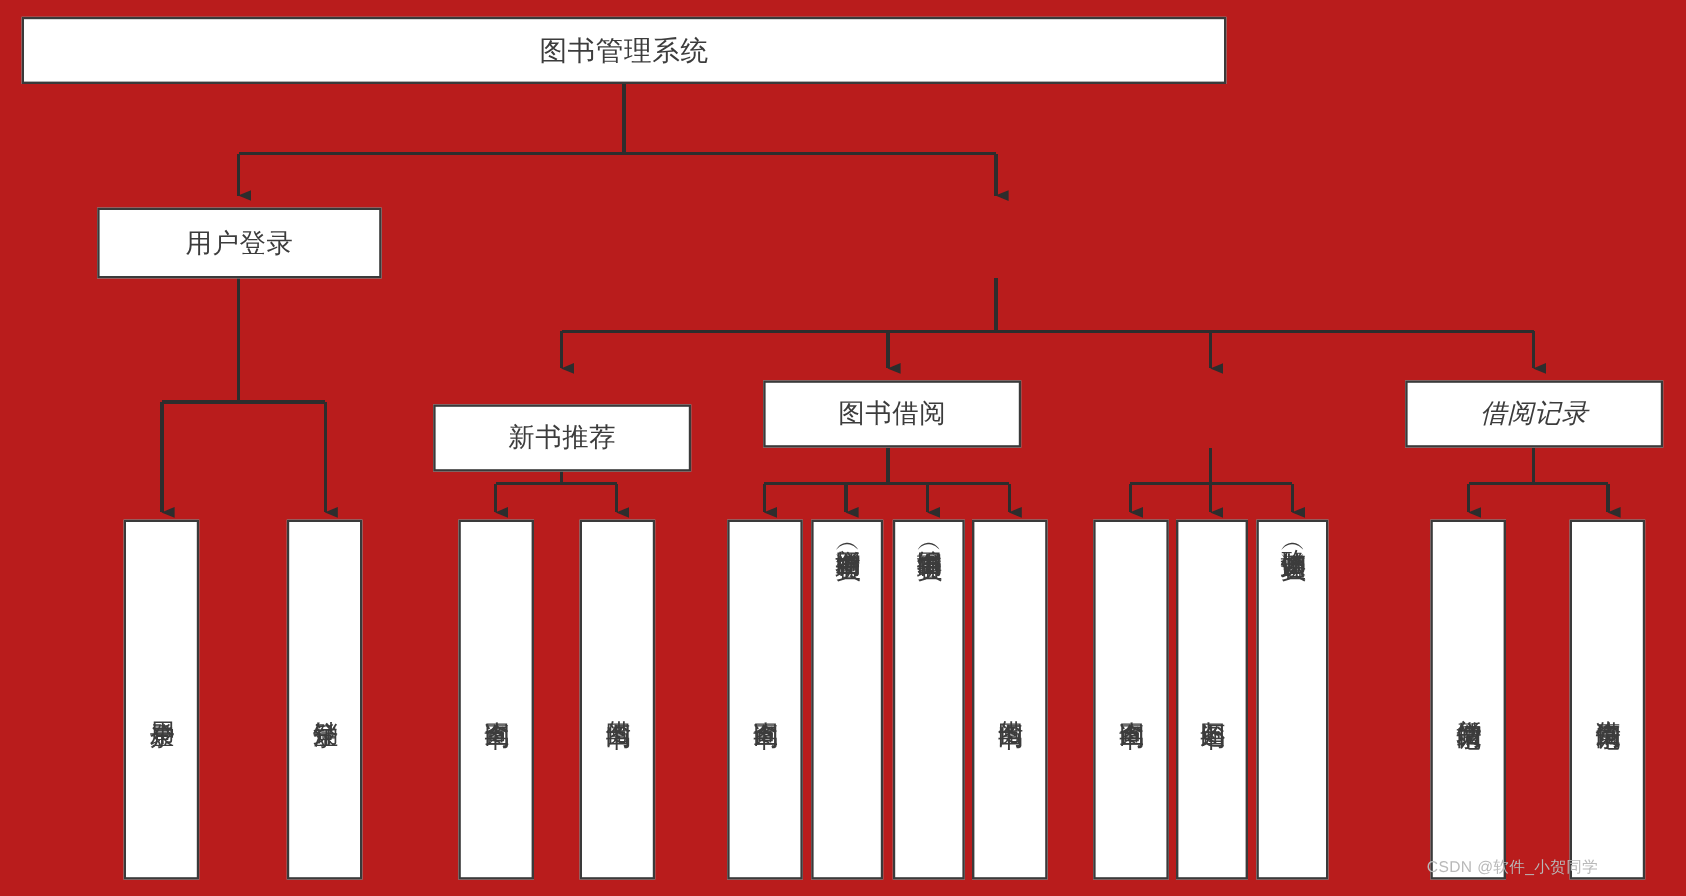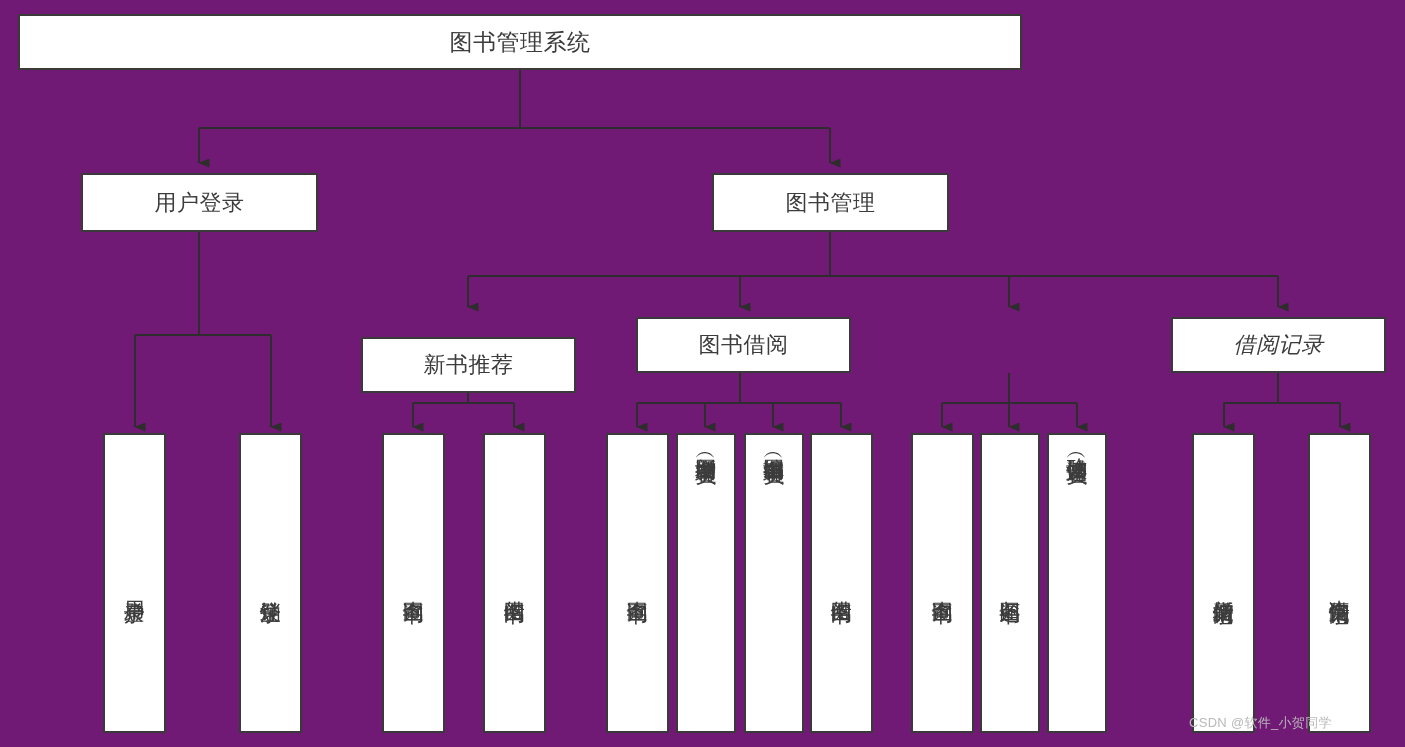--- a/index.html
+++ b/index.html
@@ -7,21 +7,21 @@
     padding: 0;
     background: #ffffff;
   }
   body {
     font-family: "Liberation Sans", "DejaVu Sans", sans-serif;
   }
   #canvas {
     position: relative;
     width: 1405px;
     height: 747px;
-    background: #701a75;
+    background: #b91c1c;
     overflow: hidden;
   }
   #edges {
     position: absolute;
     left: 0;
     top: 0;
     width: 1405px;
     height: 747px;
     pointer-events: none;
   }
@@ -130,23 +130,20 @@
   </svg>
 
   <div class="node horiz root" style="left:18px; top:14px; width:1004px; height:56px;">
     <span class="lbl">图书管理系统</span>
   </div>
 
   <div class="node horiz" style="left:81px; top:173px; width:237px; height:59px;">
     <span class="lbl">用户登录</span>
   </div>
 
-  <div class="node horiz" style="left:712px; top:173px; width:237px; height:59px;">
-    <span class="lbl">图书管理</span>
-  </div>
 
   <div class="node horiz" style="left:361px; top:317px; width:215px; height:56px;margin-top:20px;">
     <span class="lbl">新书推荐</span>
   </div>
 
   <div class="node horiz" style="left:636px; top:317px; width:215px; height:56px;">
     <span class="lbl">图书借阅</span>
   </div>
 
 

